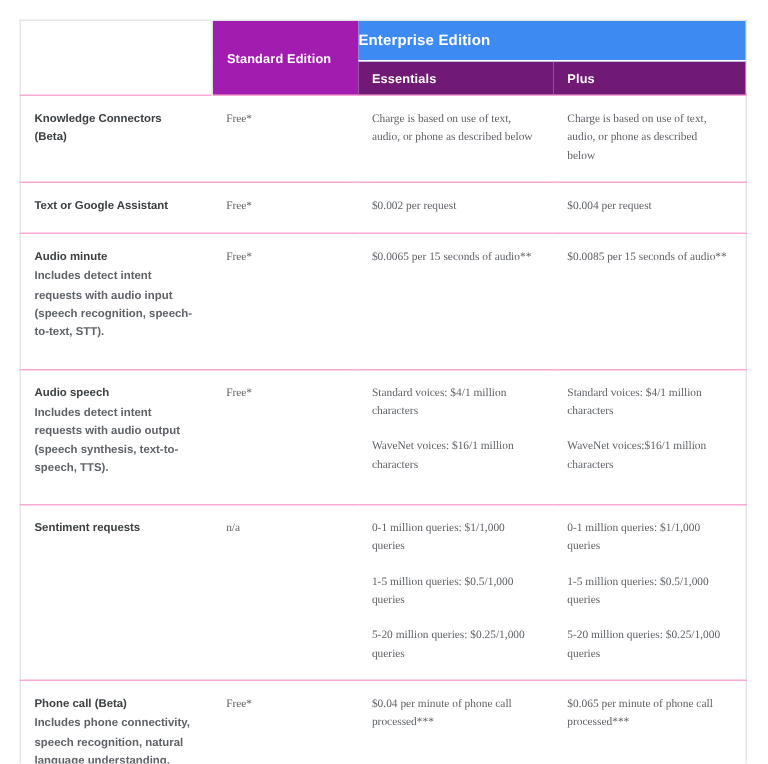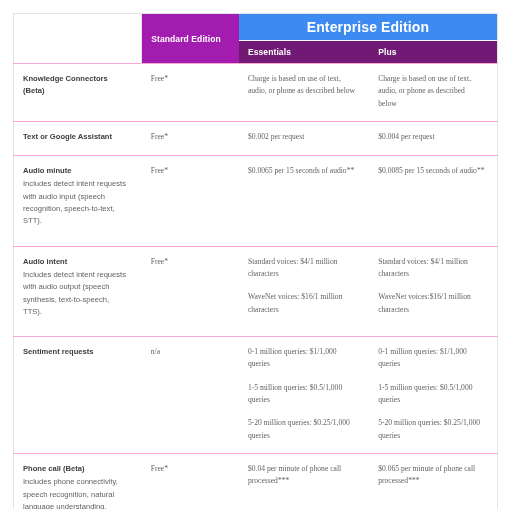--- a/index.html
+++ b/index.html
@@ -65,22 +65,22 @@
     background: #a21caf;
     color: #ffffff;
     font-size: 8.5px;
     text-align: left;
     padding: 0 0 0 9px;
     letter-spacing: .1px;
   }
   th.enterprise-head {
     background: #3d8bf2;
     color: #ffffff;
-    font-size: 14px;
-    text-align: center;
+    font-size: 10px;
+    text-align: left;
     height: 26px;
     border-bottom: 1.5px solid #ffffff;
     letter-spacing: .1px;
     margin-left: 24px;
   }
   th.sub-head {
     background: #701a75;
     color: #ffffff;
     font-size: 8.5px;
     text-align: left;
@@ -103,20 +103,21 @@
   }
   td.feature .f-title {
     display: block;
     font-weight: bold;
     color: #3c4043;
     margin-bottom: 1px;
   }
   td.feature .f-desc {
     display: block;
     color: #5f6368;
+    font-weight: bold;
   }
   td .para {
     display: block;
     font-family: Liberation Serif, serif;
   }
   td .para + .para {
     margin-top: 11px;
   }
   tr.tall td { padding-bottom: 18px; }
 </style>
@@ -183,21 +184,21 @@
           </td>
           <td>
             <span class="para">$0.0065 per 15 seconds of audio**</span>
           </td>
           <td>
             <span class="para">$0.0085 per 15 seconds of audio**</span>
           </td>
         </tr>
         <tr class="tall">
           <td class="feature">
-            <span class="f-title">Audio intent</span>
+            <span class="f-title">Audio speech</span>
             <span class="f-desc">Includes detect intent requests with audio output (speech synthesis, text-to-speech, TTS).</span>
           </td>
           <td>
             <span class="para">Free*</span>
           </td>
           <td>
             <span class="para">Standard voices: $4/1 million characters</span>
             <span class="para">WaveNet voices: $16/1 million characters</span>
           </td>
           <td>

